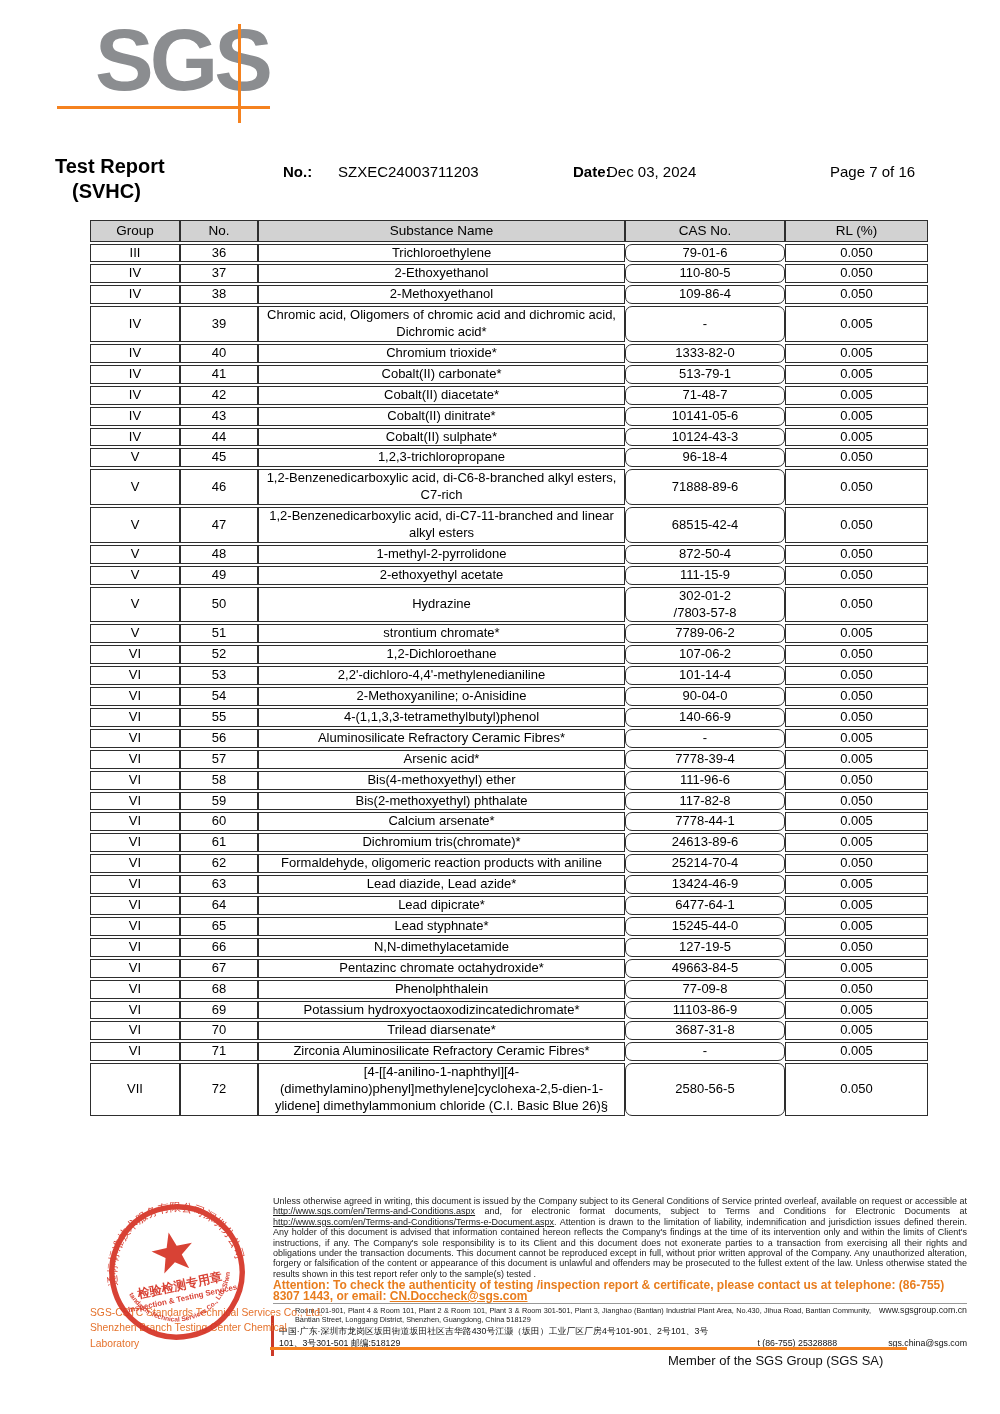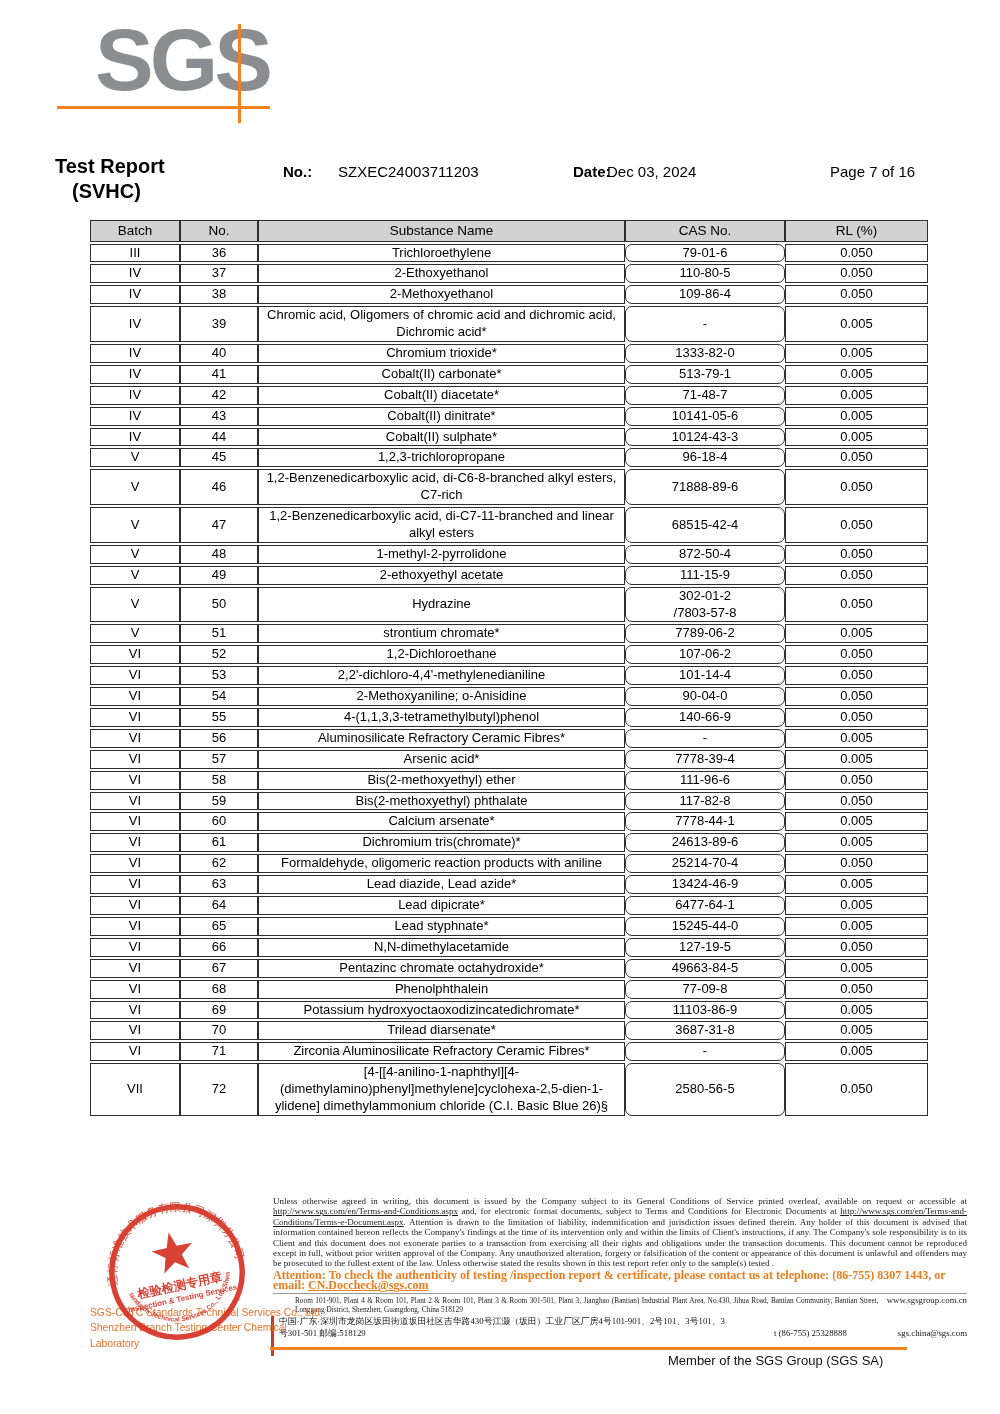--- a/index.html
+++ b/index.html
@@ -30,21 +30,21 @@
   .subtable th { background:#d2d2d2; font-weight:normal; font-size:13.5px; padding:1px 3px; }
   .subtable td.name { overflow-wrap:anywhere; }
   .subtable td.cas  { white-space:pre-line;border-radius:7px; }
 
   
   .stamp { position:absolute; left:103px; top:1198px; width:148px; height:148px;
            transform:rotate(-12deg); z-index:2; opacity:.93; }
   .company-lines { position:absolute; left:90px; top:1305px; width:240px; z-index:1;
            color:#e5722c; font-size:10.3px; line-height:1.5; }
   .legal { position:absolute; left:273px; top:1196px; width:694px; font-size:9px;
-           line-height:10.4px; text-align:justify; color:#1c1c1c;font-family:Liberation Serif, serif; }
+           line-height:10.4px; text-align:justify; color:#1c1c1c; }
   .legal a, .legal .u { text-decoration:underline; color:inherit; }
   .attention { margin-top:1px; color:#e87d1e; font-weight:bold; font-size:12px;
            line-height:10.6px; text-align:left; }
   .attention .u { text-decoration:underline; }
   .addr { margin-top:2px; border-top:1px solid #999; padding:2px 0 0 6px; }
   .addr-row1 { display:flex; align-items:flex-start; font-size:7.3px; line-height:9px; color:#222; }
   .addr-row1 .left { flex:1;padding-left:16px; }
   .addr-row1 .right { margin-left:8px; font-size:8.8px; white-space:nowrap; }
   .addr-row2 { display:flex; align-items:flex-end; font-size:8.8px; line-height:12px;
                margin-top:1px; color:#111;gap:41px; }
@@ -75,21 +75,21 @@
   <table class="subtable">
     <colgroup>
       <col style="width:90px">
         <col style="width:78px">
         <col style="width:367px">
       <col style="width:160px">
         <col style="width:143px">
     </colgroup>
     <thead>
       <tr>
-        <th>Batch</th>
+        <th>Group</th>
         <th>No.</th>
         <th>Substance Name</th>
         <th>CAS No.</th>
         <th>RL (%)</th>
       </tr>
     </thead>
     <tbody>
         <tr>
           <td>III</td>
           <td>36</td>
@@ -241,21 +241,21 @@
         <tr>
           <td>VI</td>
           <td>57</td>
           <td class="name">Arsenic acid*</td>
           <td class="cas">7778-39-4</td>
           <td>0.005</td>
         </tr>
         <tr>
           <td>VI</td>
           <td>58</td>
-          <td class="name">Bis(2-methoxyethyl) ether</td>
+          <td class="name">Bis(4-methoxyethyl) ether</td>
           <td class="cas">111-96-6</td>
           <td>0.050</td>
         </tr>
         <tr>
           <td>VI</td>
           <td>59</td>
           <td class="name">Bis(2-methoxyethyl) phthalate</td>
           <td class="cas">117-82-8</td>
           <td>0.050</td>
         </tr>

